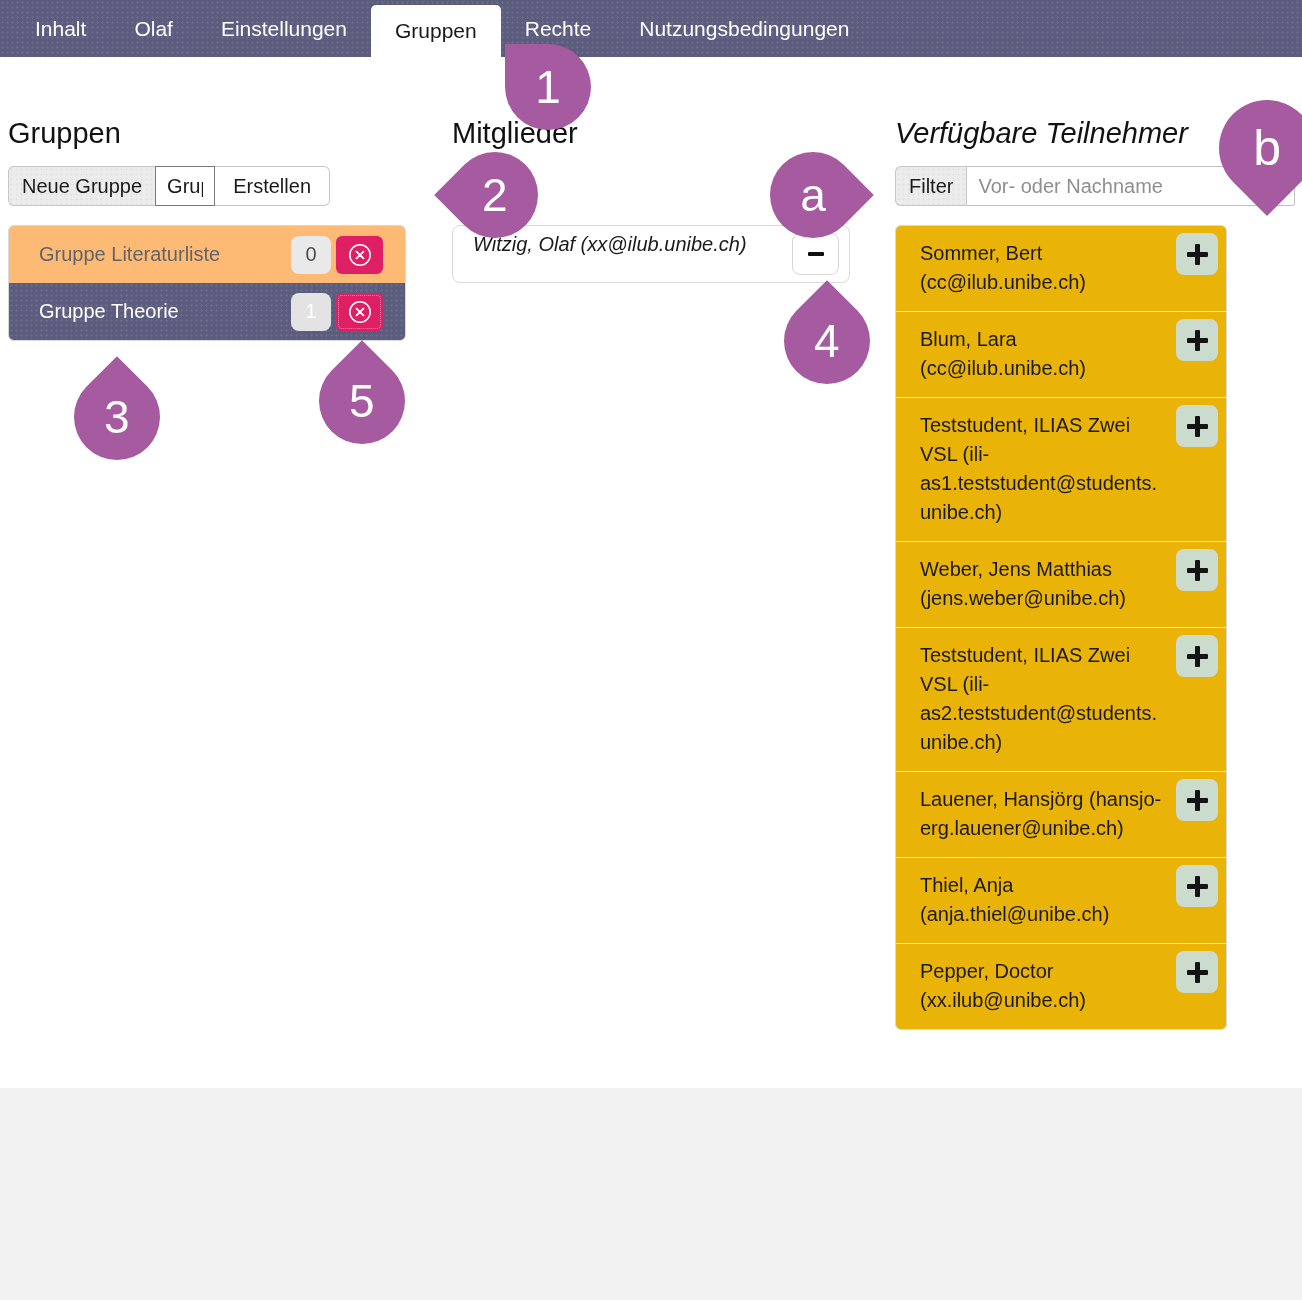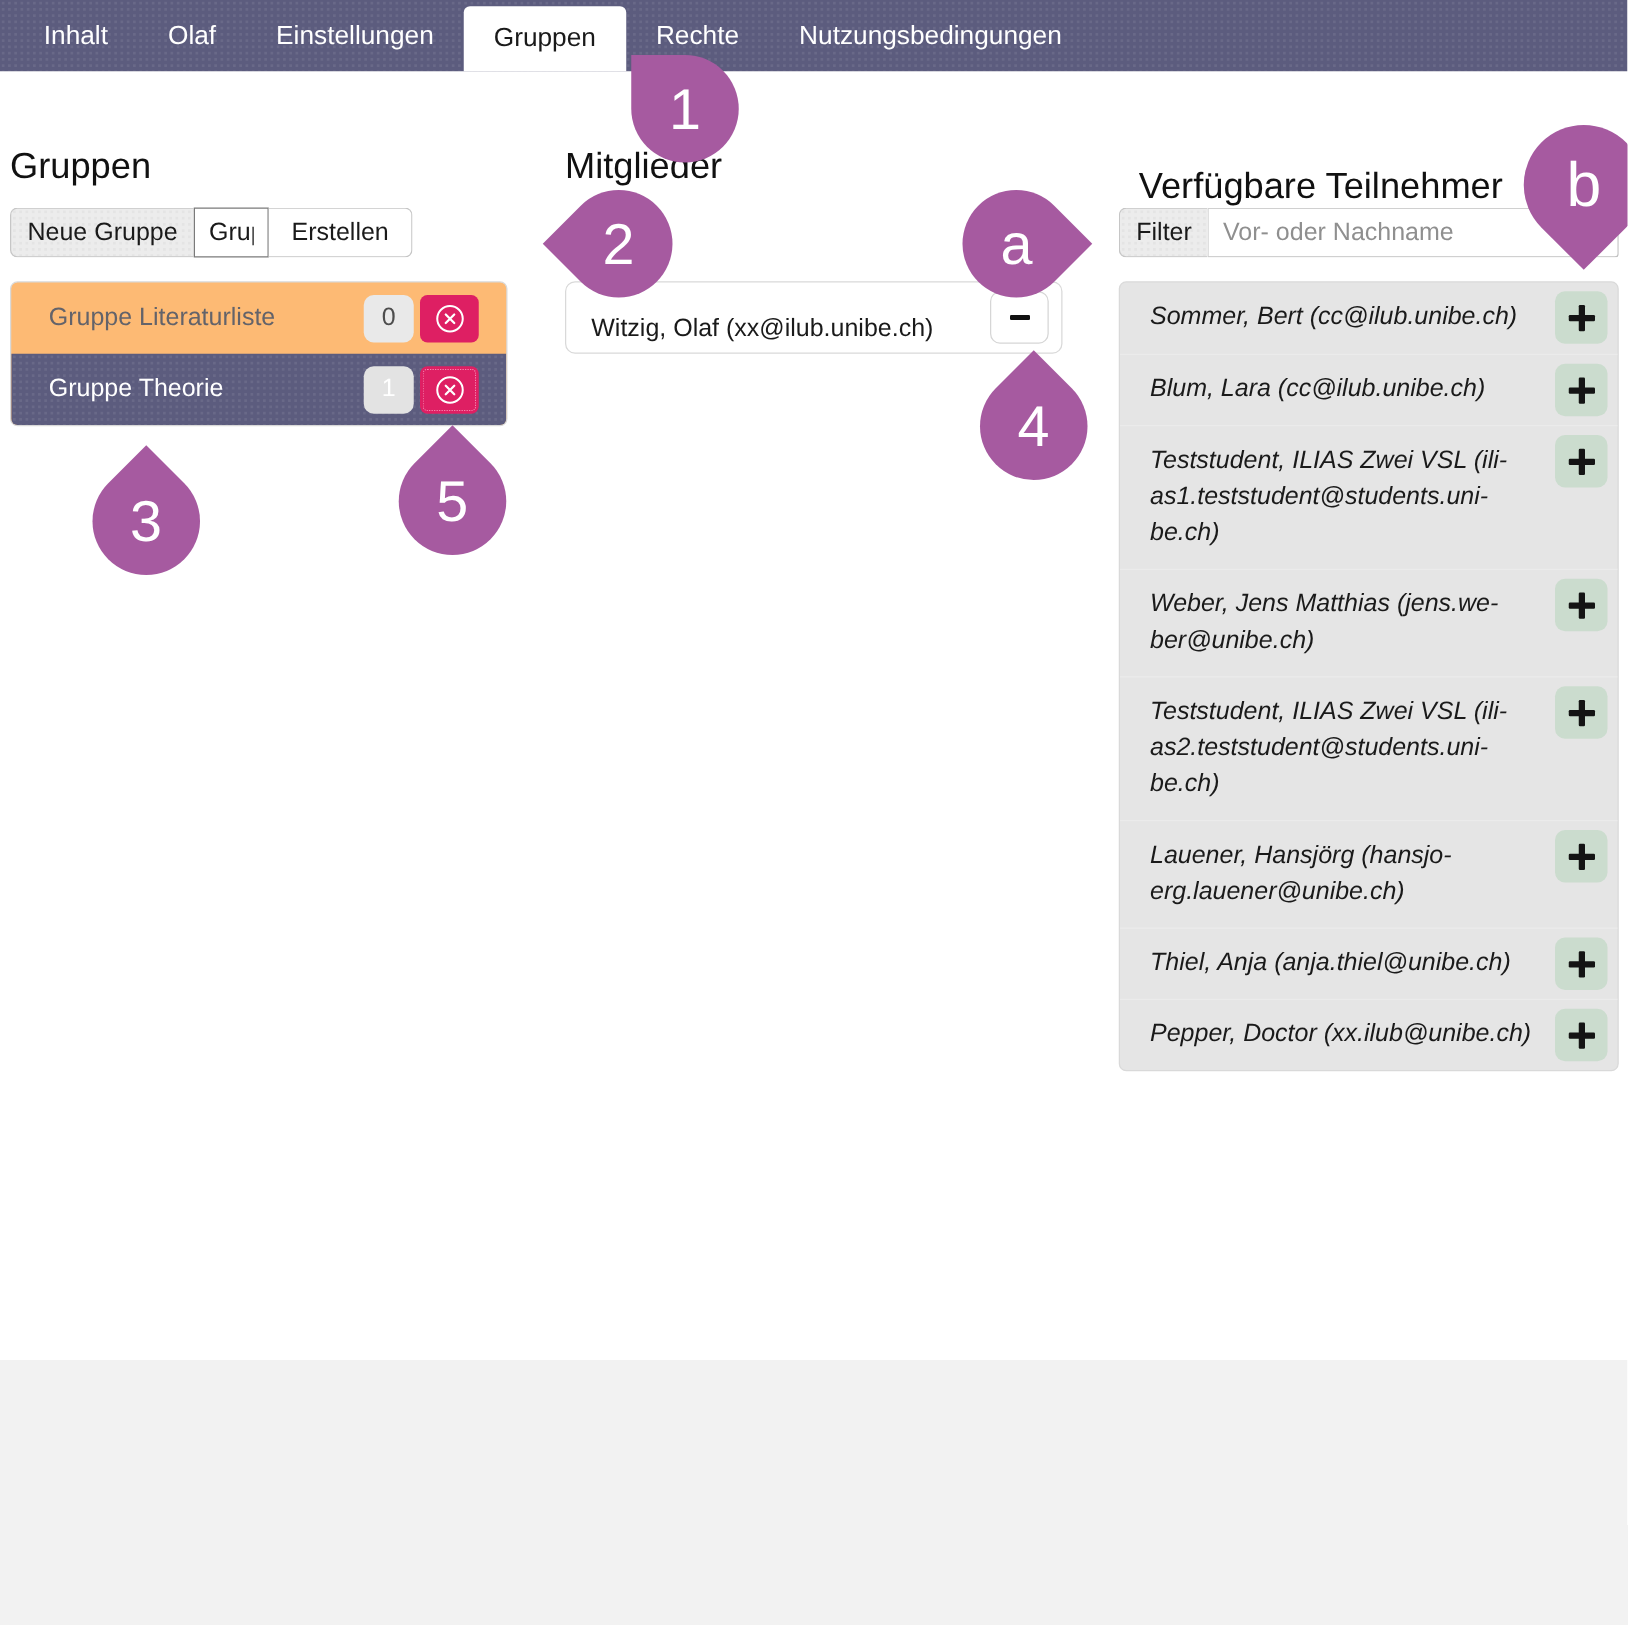--- a/index.html
+++ b/index.html
@@ -78,32 +78,32 @@
     width:47px;height:38px;margin-left:5px;border:none;border-radius:6px;background:#de1f63;
     display:flex;align-items:center;justify-content:center;cursor:pointer;padding:0;
   }
   .group-row.selected .delete-btn{outline:1px dotted #f58ab2;outline-offset:-3px;}
 
   
   .member-list{
     position:absolute;left:452px;top:225px;width:398px;border:1px solid #d9d9d9;
     border-radius:8px;background:#fff;box-sizing:border-box;
   }
-  .member-row{display:flex;align-items:flex-end;padding:7px 10px 7px 20px;min-height:42px;}
+  .member-row{display:flex;align-items:flex-start;padding:7px 10px 7px 20px;min-height:42px;font-style:italic;}
   .member-row .m-name{font-size:20px;color:#1a1a1a;flex:1;}
   .minus-btn{
     width:47px;height:42px;border:1px solid #d6d6d6;border-radius:8px;background:#fff;
     display:flex;align-items:center;justify-content:center;cursor:pointer;padding:0;flex:0 0 auto;
   }
   .minus-icon{width:16px;height:4px;background:#111;border-radius:1px;}
 
   
   .avail-list{
-    position:absolute;left:895px;top:225px;width:400px;border:1px solid #d9d9d9;
-    border-radius:6px;background:#e5e5e5;box-sizing:border-box;font-style:italic;
+    position:absolute;left:895px;top:225px;width:332px;border:1px solid #d9d9d9;
+    border-radius:6px;background:#eab308;box-sizing:border-box;
   }
   .p-row{position:relative;padding:13px 58px 14px 24px;min-height:57px;box-sizing:border-box;}
   .p-row + .p-row{border-top:1px solid #ebebeb;}
   .p-text{
     font-size:20px;line-height:29px;color:#1a1a1a;display:block;
     overflow-wrap:anywhere;
   }
   .add-btn{
     position:absolute;right:8px;top:7px;width:42px;height:42px;border:none;border-radius:8px;
     background:#cbdcce;display:flex;align-items:center;justify-content:center;cursor:pointer;padding:0;
@@ -152,21 +152,21 @@
     <div class="nav-tab">Inhalt</div>
     <div class="nav-tab">Olaf</div>
     <div class="nav-tab">Einstellungen</div>
     <div class="nav-tab active">Gruppen</div>
     <div class="nav-tab">Rechte</div>
     <div class="nav-tab">Nutzungsbedingungen</div>
   </div>
 
   <h2 class="col-heading" id="heading-groups" style="margin:0;font-weight:400;">Gruppen</h2>
   <h2 class="col-heading" id="heading-members" style="margin:0;font-weight:400;">Mitglieder</h2>
-  <h2 class="col-heading" id="heading-available" style="margin:16px;font-weight:400;">Verfügbare Teilnehmer</h2>
+  <h2 class="col-heading" id="heading-available" style="margin:0;font-weight:400;font-style:italic;">Verfügbare Teilnehmer</h2>
 
   <div class="input-group" id="group-create">
     <span class="addon left">Neue Gruppe</span>
     <input class="text-input" id="new-group-input" type="text" value="Gruppe Prax" style="">
     <button class="btn-create">Erstellen</button>
   </div>
 
   <div class="group-list">
     <div class="group-row">
       <span class="g-name">Gruppe Literaturliste</span>

